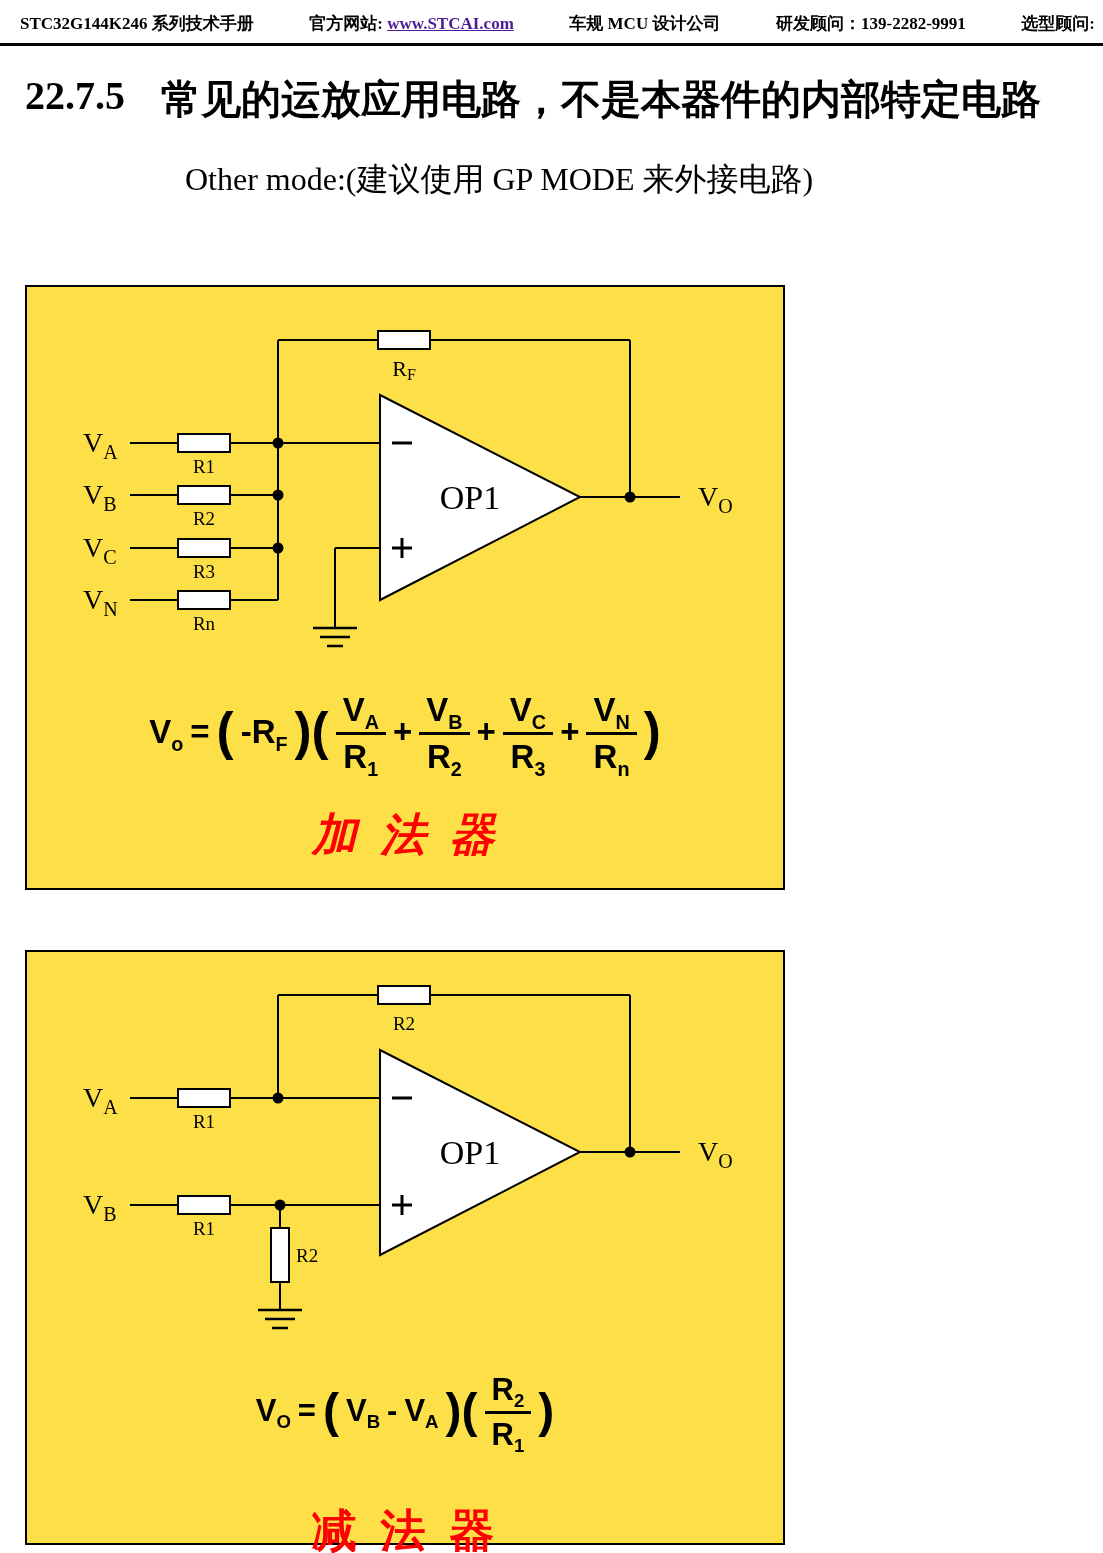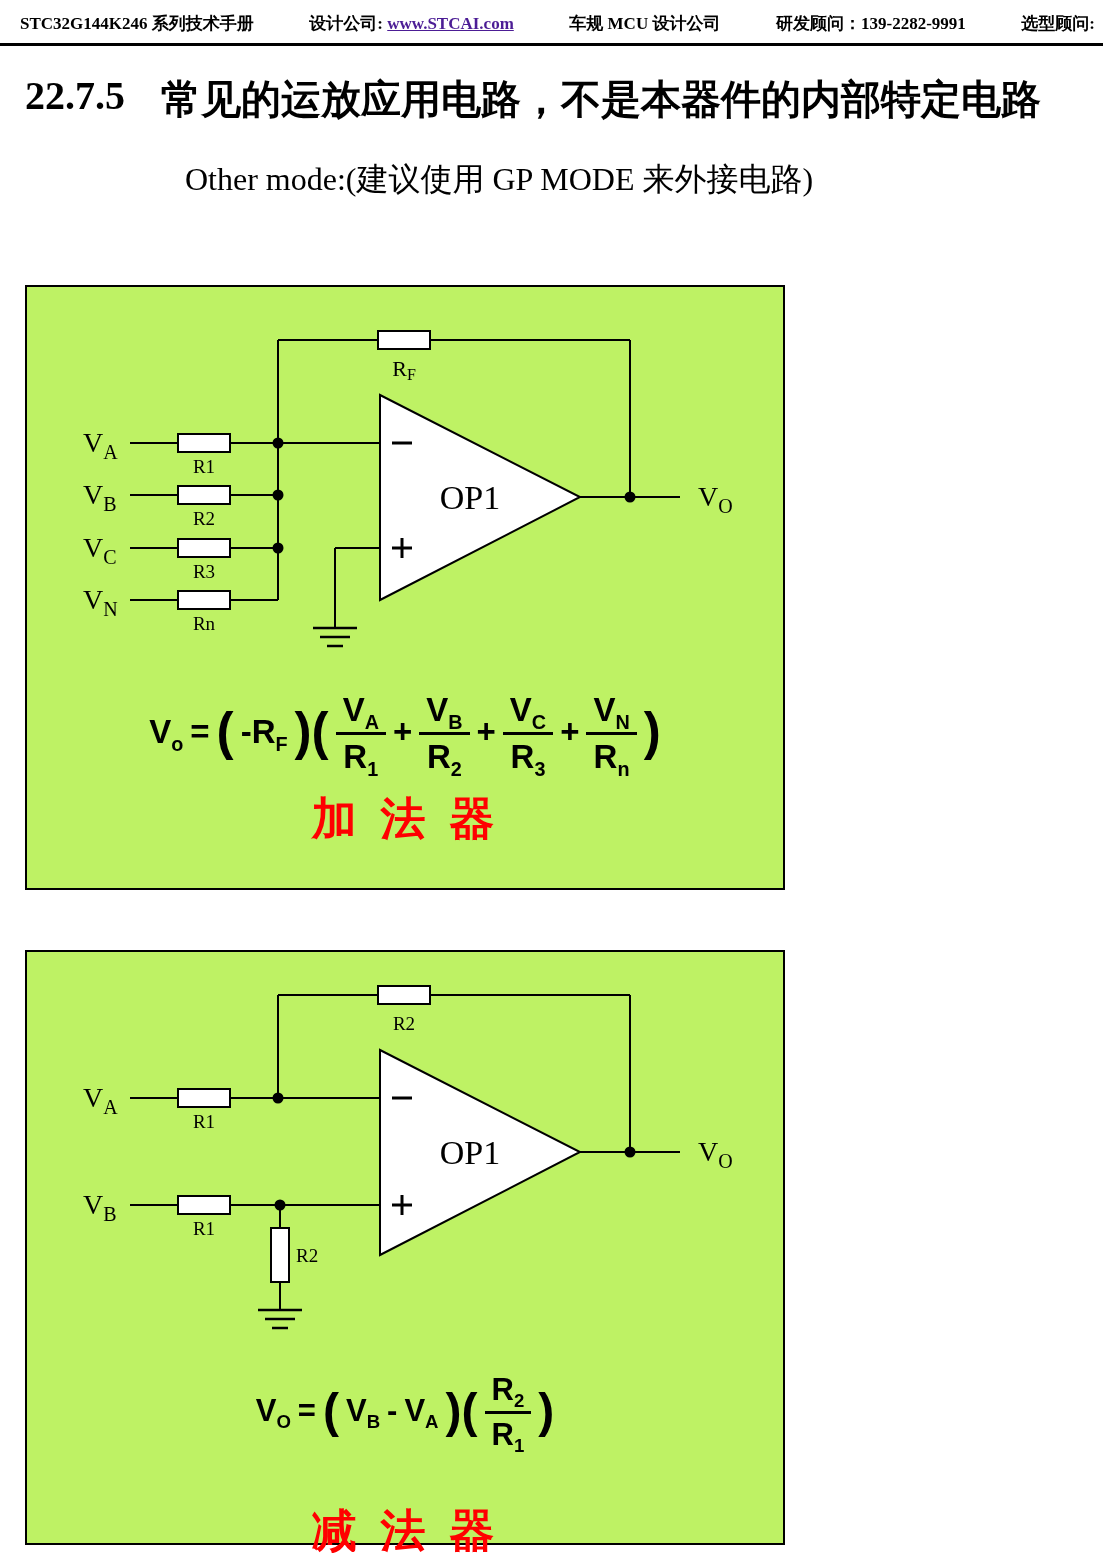--- a/index.html
+++ b/index.html
@@ -15,21 +15,21 @@
     border-bottom:3px solid #000;
     font-weight:bold;font-size:17px;white-space:nowrap;
   }
   .header a{color:#4c1d95;text-decoration:underline;cursor:pointer;}
   
   .sec-row{position:absolute;top:72px;left:25px;display:flex;gap:36px;
     font-weight:bold;font-size:40px;}
   .subtitle{position:absolute;top:158px;left:185px;font-size:32px;}
   
   .figure-box{position:absolute;left:25px;width:760px;border:2px solid #000;
-    box-sizing:border-box;background:#bef264;}
+    box-sizing:border-box;background:#fde047;}
   #box-adder{top:285px;height:605px;}
   #box-subtractor{top:950px;height:595px;}
   .figure-box svg{display:block;}
   
   svg text{font-family:"Liberation Serif",serif;fill:#000;}
   .vlabel{font-size:28px;}
   .vlabel .sub{font-size:20px;}
   .rlabel{font-size:19px;}
   .oplabel{font-size:34px;}
   .wire{stroke:#000;stroke-width:2px;fill:none;}
@@ -44,30 +44,30 @@
   #formula-adder{font-size:33px;margin-top:24px;}
   #formula-subtractor{font-size:31px;margin-top:30px;}
   .formula sub{font-size:0.6em;line-height:0;}
   .frac{display:inline-flex;flex-direction:column;align-items:center;line-height:1;}
   .frac .num{border-bottom:3px solid #000;padding:2px 7px 6px;}
   .frac .den{padding-top:5px;}
   .paren{font-size:1.55em;line-height:.8;}
   
   .caption{text-align:center;color:#FF0000;font-family:"DejaVu Sans",sans-serif;
     font-weight:bold;font-size:45px;letter-spacing:4px;}
-  #caption-adder{margin-top:16px;}
+  #caption-adder{margin-top:32px;font-style:italic;}
   #caption-subtractor{margin-top:51px;}
 </style>
 </head>
 <body>
 
 <div class="header">
   <span>STC32G144K246 系列技术手册</span>
   <span>
-    <span>设计公司:</span>
+    <span>官方网站:</span>
     <a>www.STCAI.com</a>
   </span>
   <span>车规 MCU 设计公司</span>
   <span>研发顾问：139-2282-9991</span>
   <span>选型顾问:</span>
 </div>
 
 <div class="sec-row">
   <span>22.7.5</span>
   <span>常见的运放应用电路，不是本器件的内部特定电路</span>

